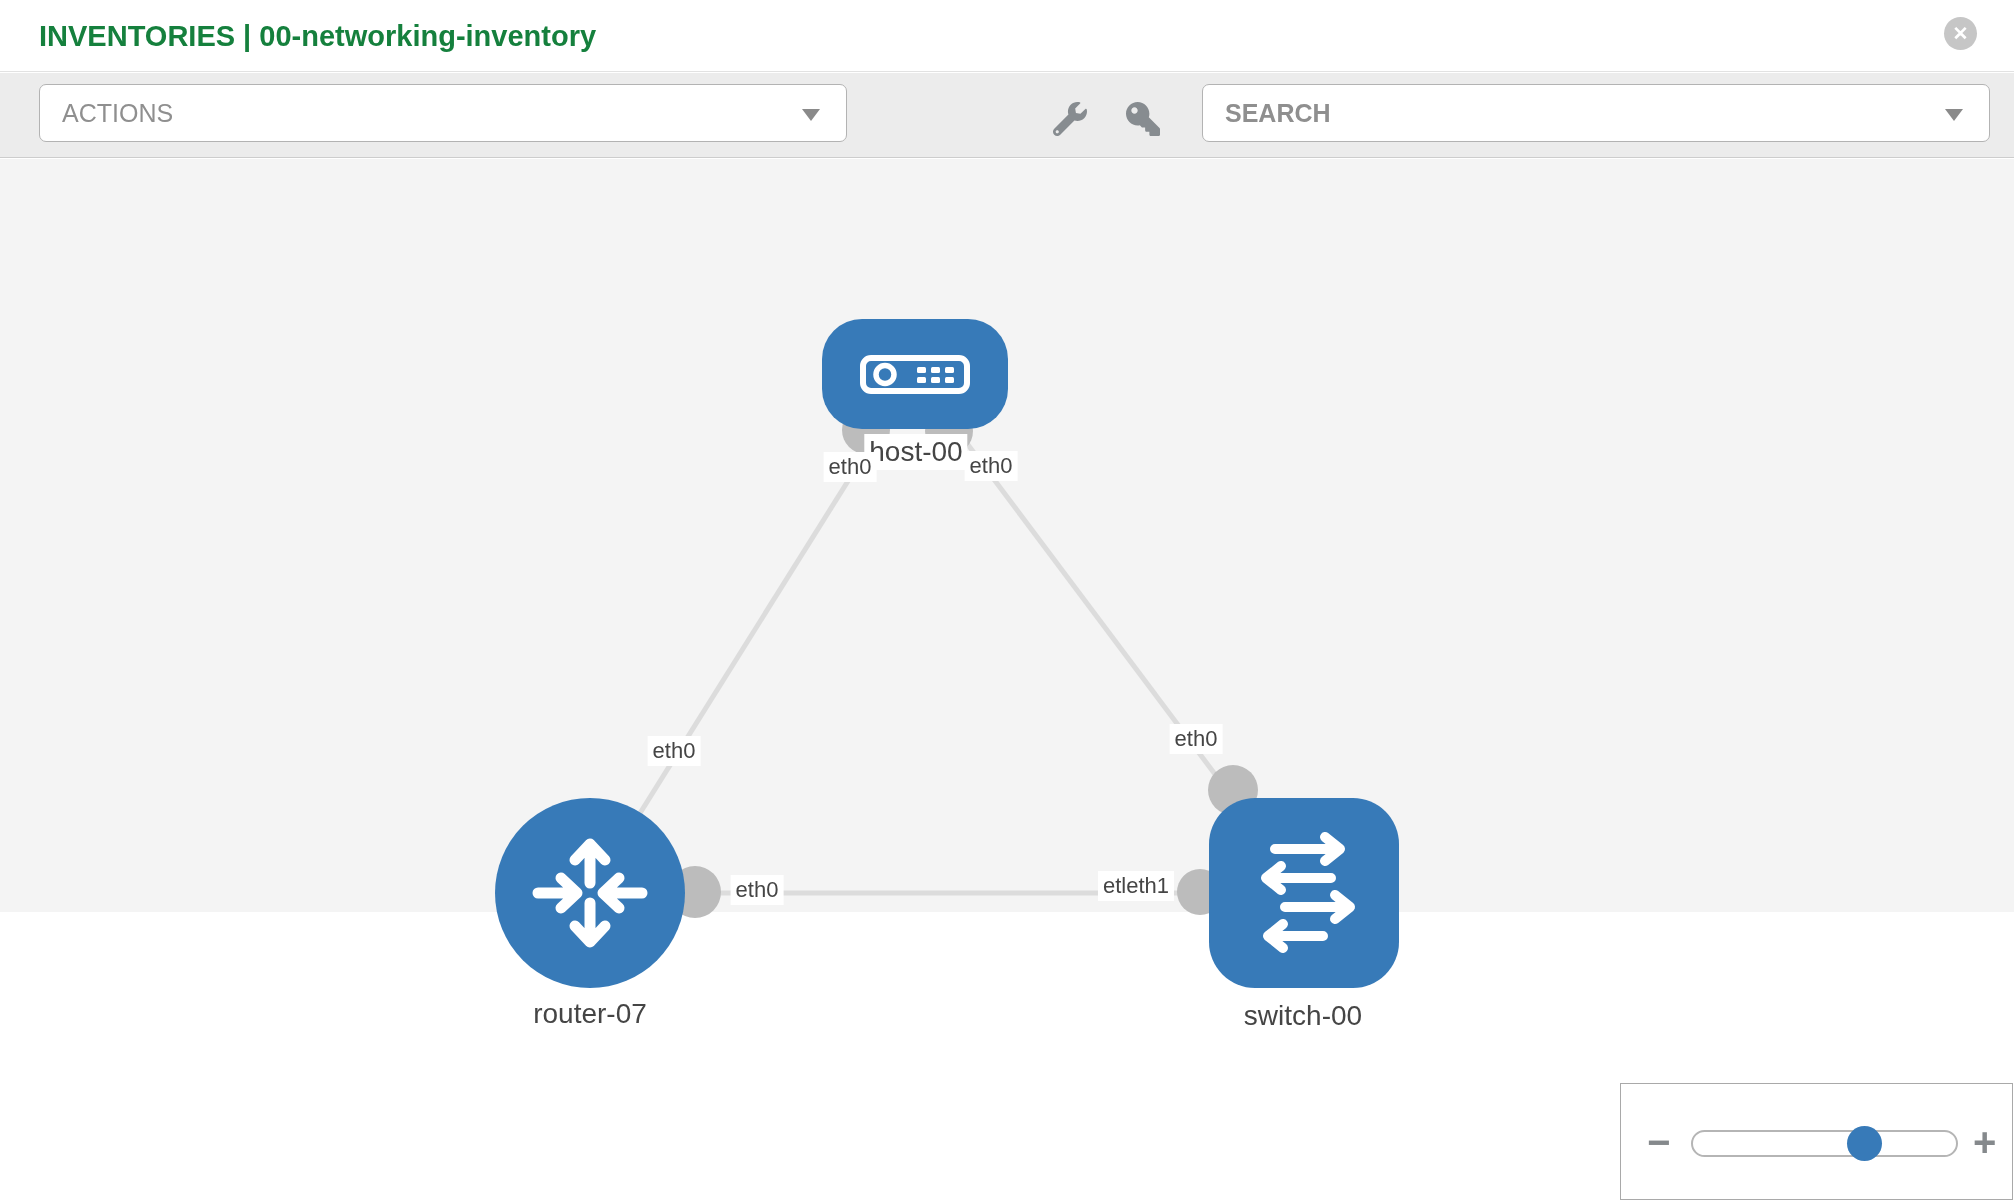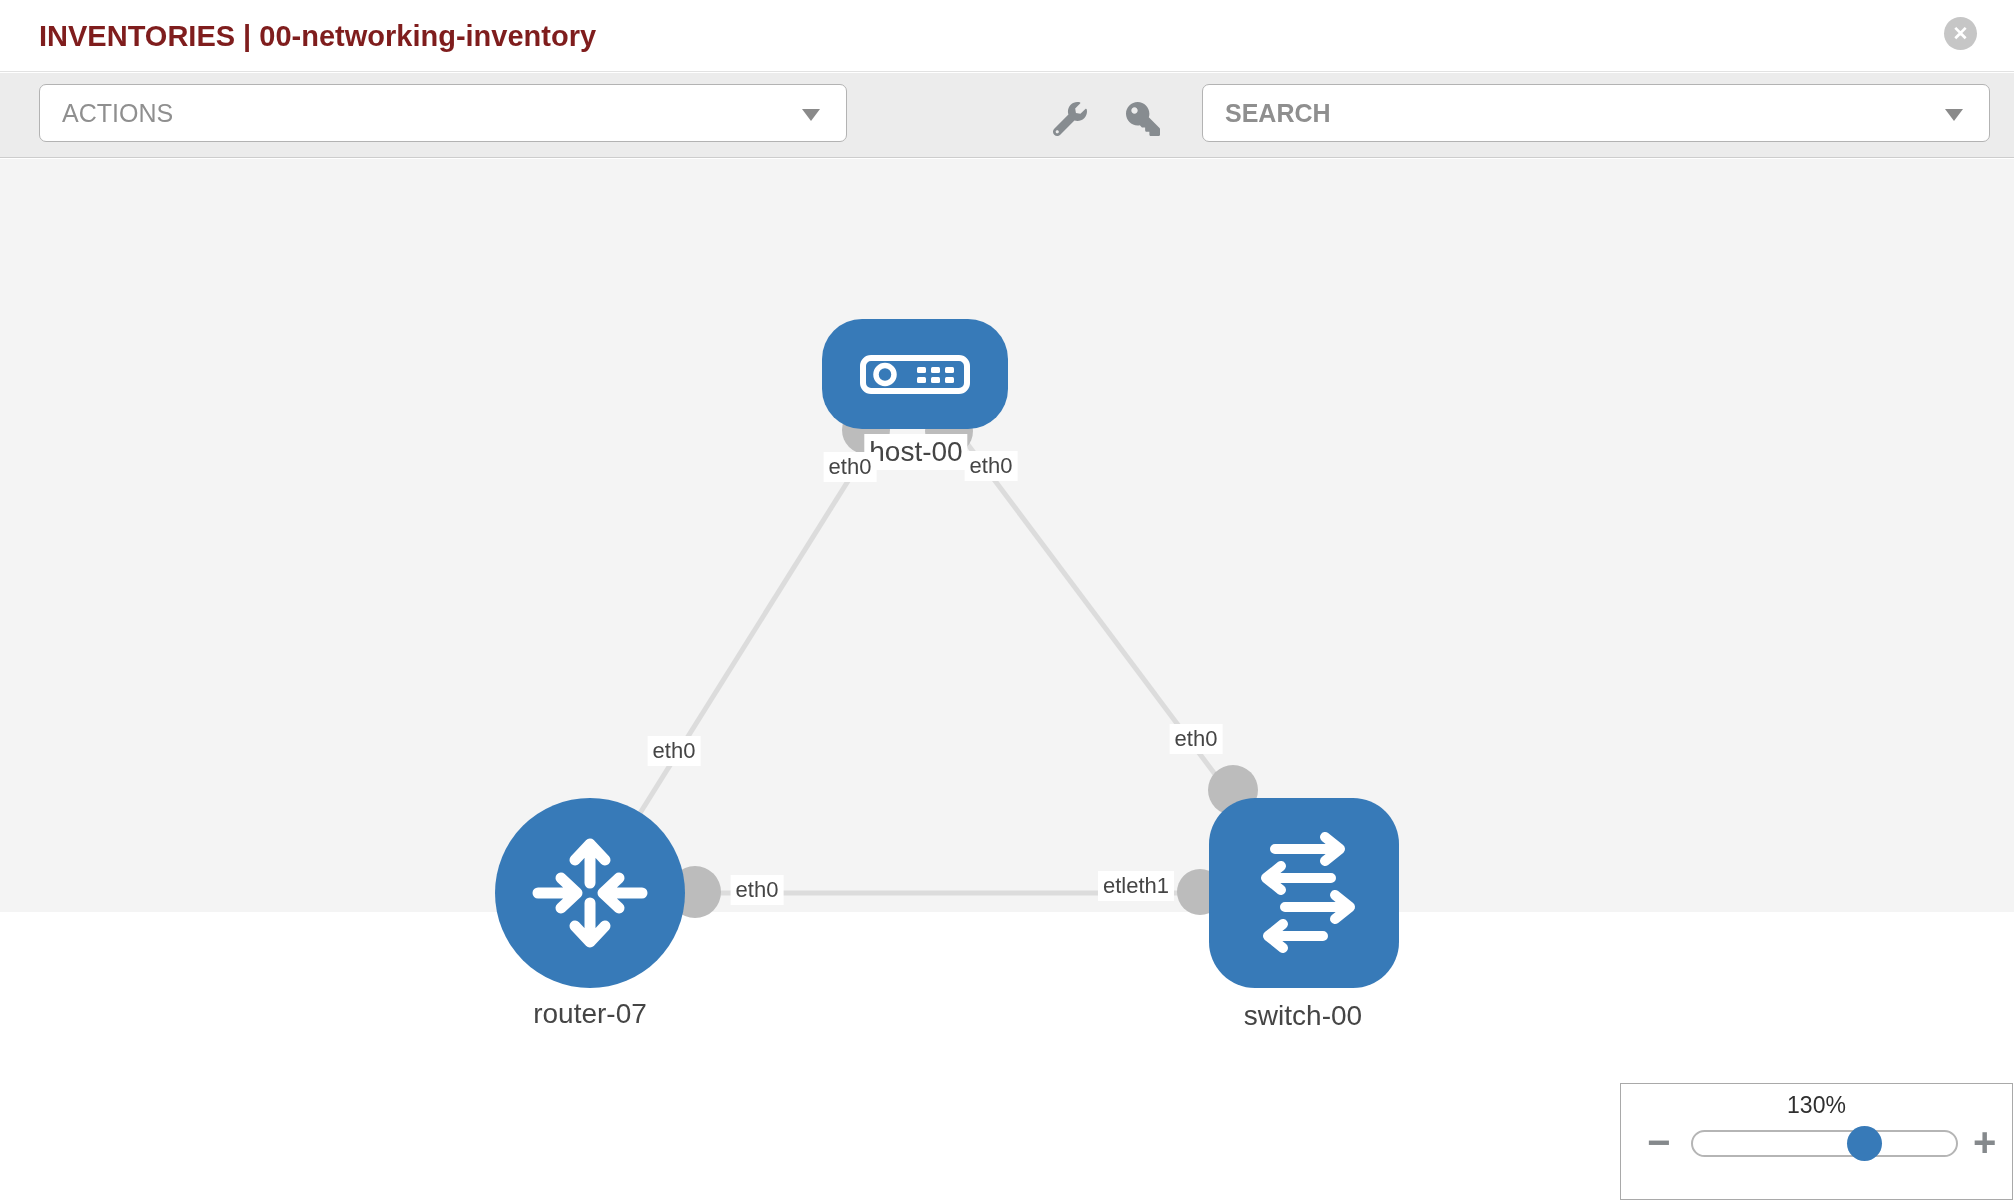--- a/index.html
+++ b/index.html
@@ -3,21 +3,21 @@
 <meta charset="utf-8">
 <style>
   * { margin:0; padding:0; box-sizing:border-box; }
   html,body { width:2014px; height:1200px; overflow:hidden; background:#fff;
               font-family:"Liberation Sans", sans-serif; }
 
   
   .header { position:absolute; left:0; top:0; width:2014px; height:72px;
             background:#fff; border-bottom:1px solid #e2e2e2; }
   .page-title { position:absolute; left:39px; top:0; height:72px; line-height:72px;
-                font-size:29px; font-weight:bold; color:#7f1d1d; }
+                font-size:29px; font-weight:bold; color:#15803d; }
   .close-btn { position:absolute; left:1944px; top:17px; width:33px; height:33px;
                border-radius:50%; background:#c6c6c6; cursor:pointer;
                display:flex; align-items:center; justify-content:center; }
   .close-btn span { color:#fff; font-size:19px; font-weight:bold; line-height:1; }
 
   
   .toolbar { position:absolute; left:0; top:73px; width:2014px; height:85px;
              background:#ececec; border-bottom:1px solid #cdcdcd; }
   .select { position:absolute; top:11px; height:58px; background:#fff;
             border:1px solid #b3b3b3; border-radius:7px; cursor:pointer;padding-left:12px; }
@@ -150,18 +150,17 @@
 
   <div class="chip link-label" style="left:850px;  top:308px;">eth0</div>
   <div class="chip link-label" style="left:674px;  top:592px;">eth0</div>
   <div class="chip link-label" style="left:991px;  top:307px;">eth0</div>
   <div class="chip link-label" style="left:1196px; top:580px;">eth0</div>
   <div class="chip link-label" style="left:757px;  top:731px;">eth0</div>
   <div class="chip link-label" style="left:1136px; top:727px;">etleth1</div>
 </div>
 
 <div class="zoom-panel">
-  <div class="zoom-value">130%</div>
   <div class="zoom-minus">−</div>
   <div class="zoom-track"></div>
   <div class="zoom-thumb"></div>
   <div class="zoom-plus">+</div>
 </div>
 
 </body></html>

